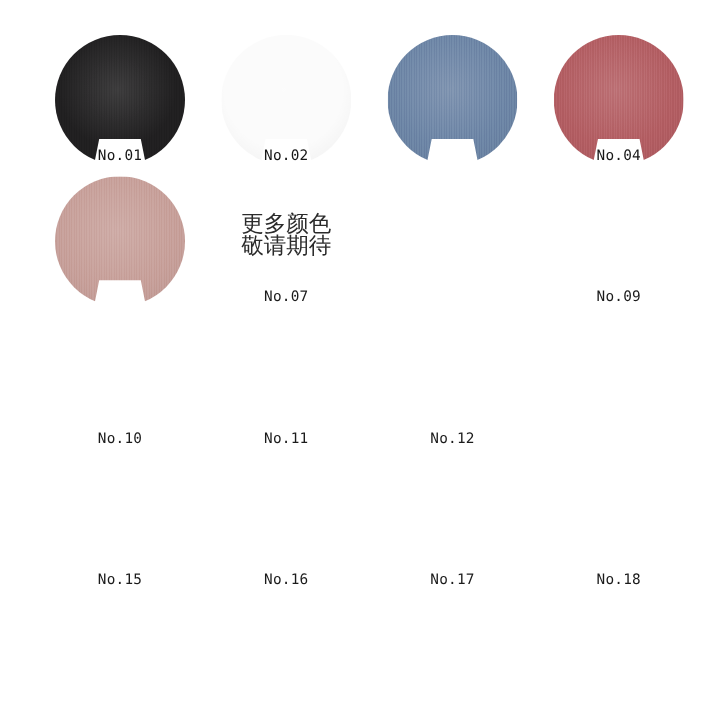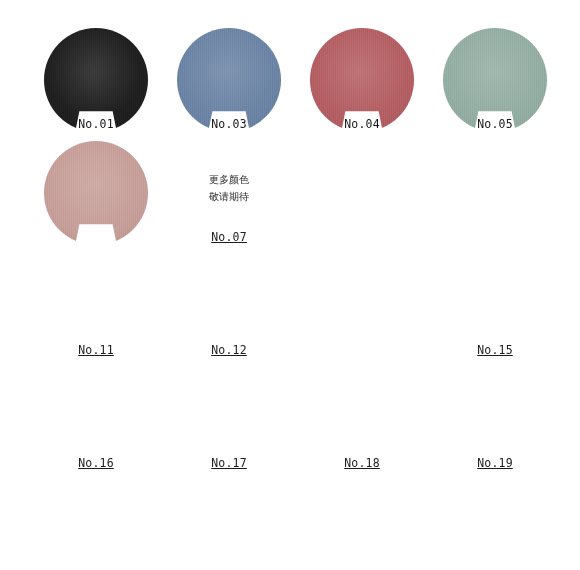--- a/index.html
+++ b/index.html
@@ -88,71 +88,74 @@
     font-size: 11.5px;
     letter-spacing: 0.2px;
     color: #171717;
     line-height: 14px;
     white-space: nowrap;
     pointer-events: none;
   }
 
   .swatch-cell.is-empty .swatch-label {
     color: #1b1b1b;
-    text-decoration: underline;
   }
 
   .swatch-note {
     position: absolute;
     left: 0;
     top: 30px;
     width: 104px;
     text-align: center;
     font-family: "DejaVu Sans", sans-serif;
-    font-size: 10px;
+    font-size: 18px;
     line-height: 17px;
     color: #2b2b2b;
     white-space: pre-line;
     pointer-events: none;
   }
 </style>
 </head>
 <body>
 
 <div id="swatch-grid">
     <div class="swatch-cell is-filled">
       <div class="swatch-disc" style="background-color: rgb(32, 31, 32);"></div>
       <div class="swatch-label">No.01</div>
     </div>
     <div class="swatch-cell is-filled">
+      <div class="swatch-disc" style="background-color: rgb(251, 251, 251);"></div>
+      <div class="swatch-label">No.02</div>
+    </div>
+    <div class="swatch-cell is-filled">
       <div class="swatch-disc" style="background-color: rgb(107, 131, 164);"></div>
-      <div class="swatch-label">No.03</div>
     </div>
     <div class="swatch-cell is-filled">
       <div class="swatch-disc" style="background-color: rgb(179, 94, 99);"></div>
       <div class="swatch-label">No.04</div>
-    </div>
-    <div class="swatch-cell is-filled">
-      <div class="swatch-disc" style="background-color: rgb(147, 173, 161);"></div>
-      <div class="swatch-label">No.05</div>
     </div>
     <div class="swatch-cell is-filled">
       <div class="swatch-disc" style="background-color: rgb(198, 158, 152);"></div>
     </div>
     <div class="swatch-cell is-empty">
       <div class="swatch-disc"></div>
       <div class="swatch-note">更多颜色
 敬请期待</div>
       <div class="swatch-label">No.07</div>
     </div>
     <div class="swatch-cell is-empty">
       <div class="swatch-disc"></div>
     </div>
     <div class="swatch-cell is-empty">
       <div class="swatch-disc"></div>
+      <div class="swatch-label">No.09</div>
+    </div>
+    <div class="swatch-cell is-empty">
+      <div class="swatch-disc"></div>
+      <div class="swatch-label">No.10</div>
     </div>
     <div class="swatch-cell is-empty">
       <div class="swatch-disc"></div>
       <div class="swatch-label">No.11</div>
     </div>
     <div class="swatch-cell is-empty">
       <div class="swatch-disc"></div>
       <div class="swatch-label">No.12</div>
     </div>
     <div class="swatch-cell is-empty">

